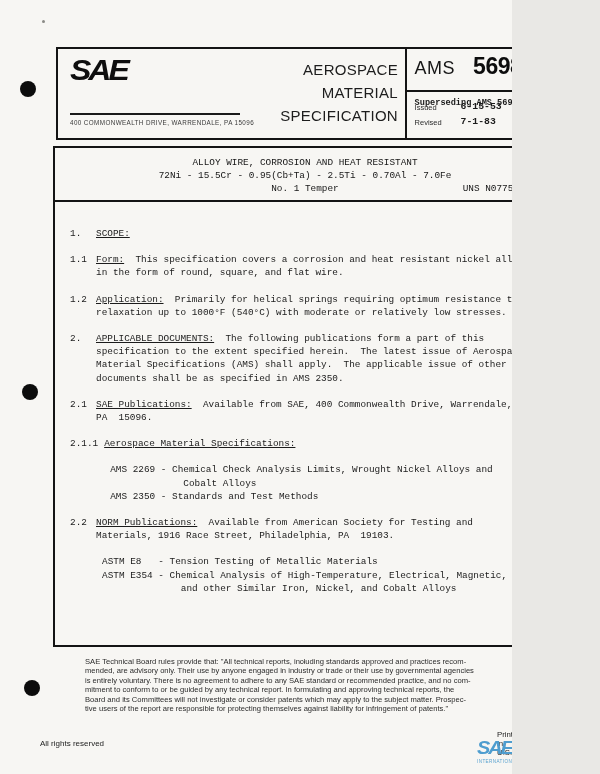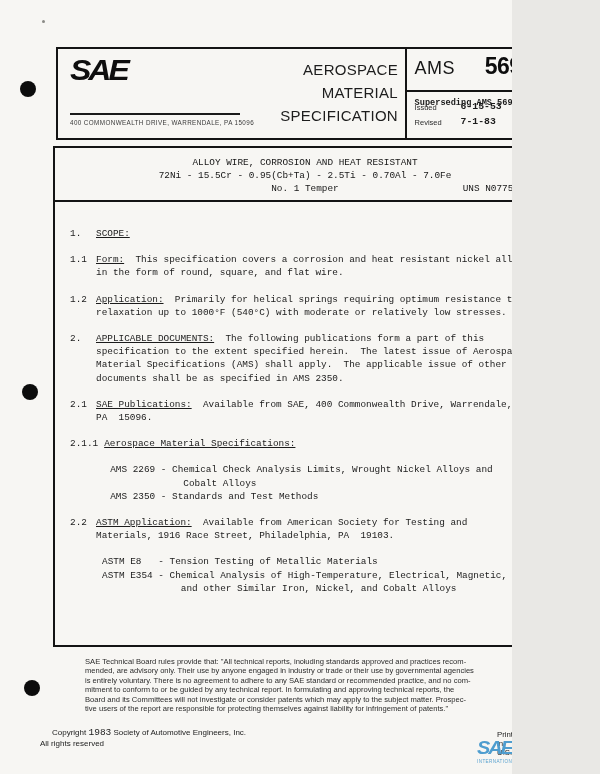--- a/index.html
+++ b/index.html
@@ -35,21 +35,21 @@
     position:absolute; left:12px; top:70px;
     font-size:6.3px; letter-spacing:0.4px; color:#3a3a3a; white-space:nowrap;
   }
   .doc-type {
     position:absolute; left:185px; top:9px; width:155px;
     text-align:right; font-size:15px; line-height:23px; color:#1d1d1d; letter-spacing:0.3px;
     white-space:pre;
   }
   .hdr-right { width:150px; border-left:2px solid #141414; display:flex; flex-direction:column; }
   .ams-top { border-bottom:2px solid #141414; padding:4px 4px 3px 8px; height:43px; }
-  .ams-line { display:flex; align-items:baseline; gap:18px;justify-content:space-between; }
+  .ams-line { display:flex; align-items:baseline; gap:18px; }
   .ams-prefix { font-size:18px; letter-spacing:0.5px; color:#161616; }
   .ams-number { font-size:23px; font-weight:700; letter-spacing:-0.5px; color:#0d0d0d; }
   .superseding { font-family:"Liberation Mono", monospace; font-size:8.6px; font-weight:700; margin-top:18px; white-space:nowrap; }
   .ams-dates { padding:9px 0 0 8px; }
   .date-row { display:flex; margin-bottom:4px; }
   .date-label { width:46px; font-size:7.5px; color:#2c2c2c; padding-top:2px; }
   .date-value { font-family:"Liberation Mono", monospace; font-size:9.8px; font-weight:700; }
 
   
   .main-box {
@@ -185,41 +185,40 @@
           <div class="ref-list">
             <div class="list-item">AMS 2269 - Chemical Check Analysis Limits, Wrought Nickel Alloys and
              Cobalt Alloys</div>
             <div class="list-item">AMS 2350 - Standards and Test Methods</div>
           </div>
         </div>
       </div>
 
       <div class="section">
         <span class="sec-num">2.2</span>
-        <div class="sec-body"><span class="sec-heading">ASTM Application:</span><span class="sec-text">  Available from American Society for Testing and
+        <div class="sec-body"><span class="sec-heading">NORM Publications:</span><span class="sec-text">  Available from American Society for Testing and
 Materials, 1916 Race Street, Philadelphia, PA  19103.</span>
           <div class="ref-list">
             <div class="list-item">ASTM E8   - Tension Testing of Metallic Materials</div>
             <div class="list-item">ASTM E354 - Chemical Analysis of High-Temperature, Electrical, Magnetic,
               and other Similar Iron, Nickel, and Cobalt Alloys</div>
           </div>
         </div>
       </div>
 
     </div>
   </div>
 
   <div class="disclaimer">SAE Technical Board rules provide that: "All technical reports, including standards approved and practices recom-
 mended, are advisory only. Their use by anyone engaged in industry or trade or their use by governmental agencies
 is entirely voluntary. There is no agreement to adhere to any SAE standard or recommended practice, and no com-
 mitment to conform to or be guided by any technical report. In formulating and approving technical reports, the
 Board and its Committees will not investigate or consider patents which may apply to the subject matter. Prospec-
 tive users of the report are responsible for protecting themselves against liability for infringement of patents."</div>
 
-  <div class="copyright-1"><span>Copyright</span> <span class="copyright-year">1983</span> <span>Society of Automotive Engineers, Inc.</span></div>
   <div class="copyright-2">All rights reserved</div>
 
   <div class="printed">Printed in U.S.A.</div>
 
   <div class="stamp">
     <div class="stamp-row">
       <span class="stamp-glyph">SAE</span>
       <span class="stamp-name">SAE NORM</span>
     </div>
     <div class="stamp-sub">

